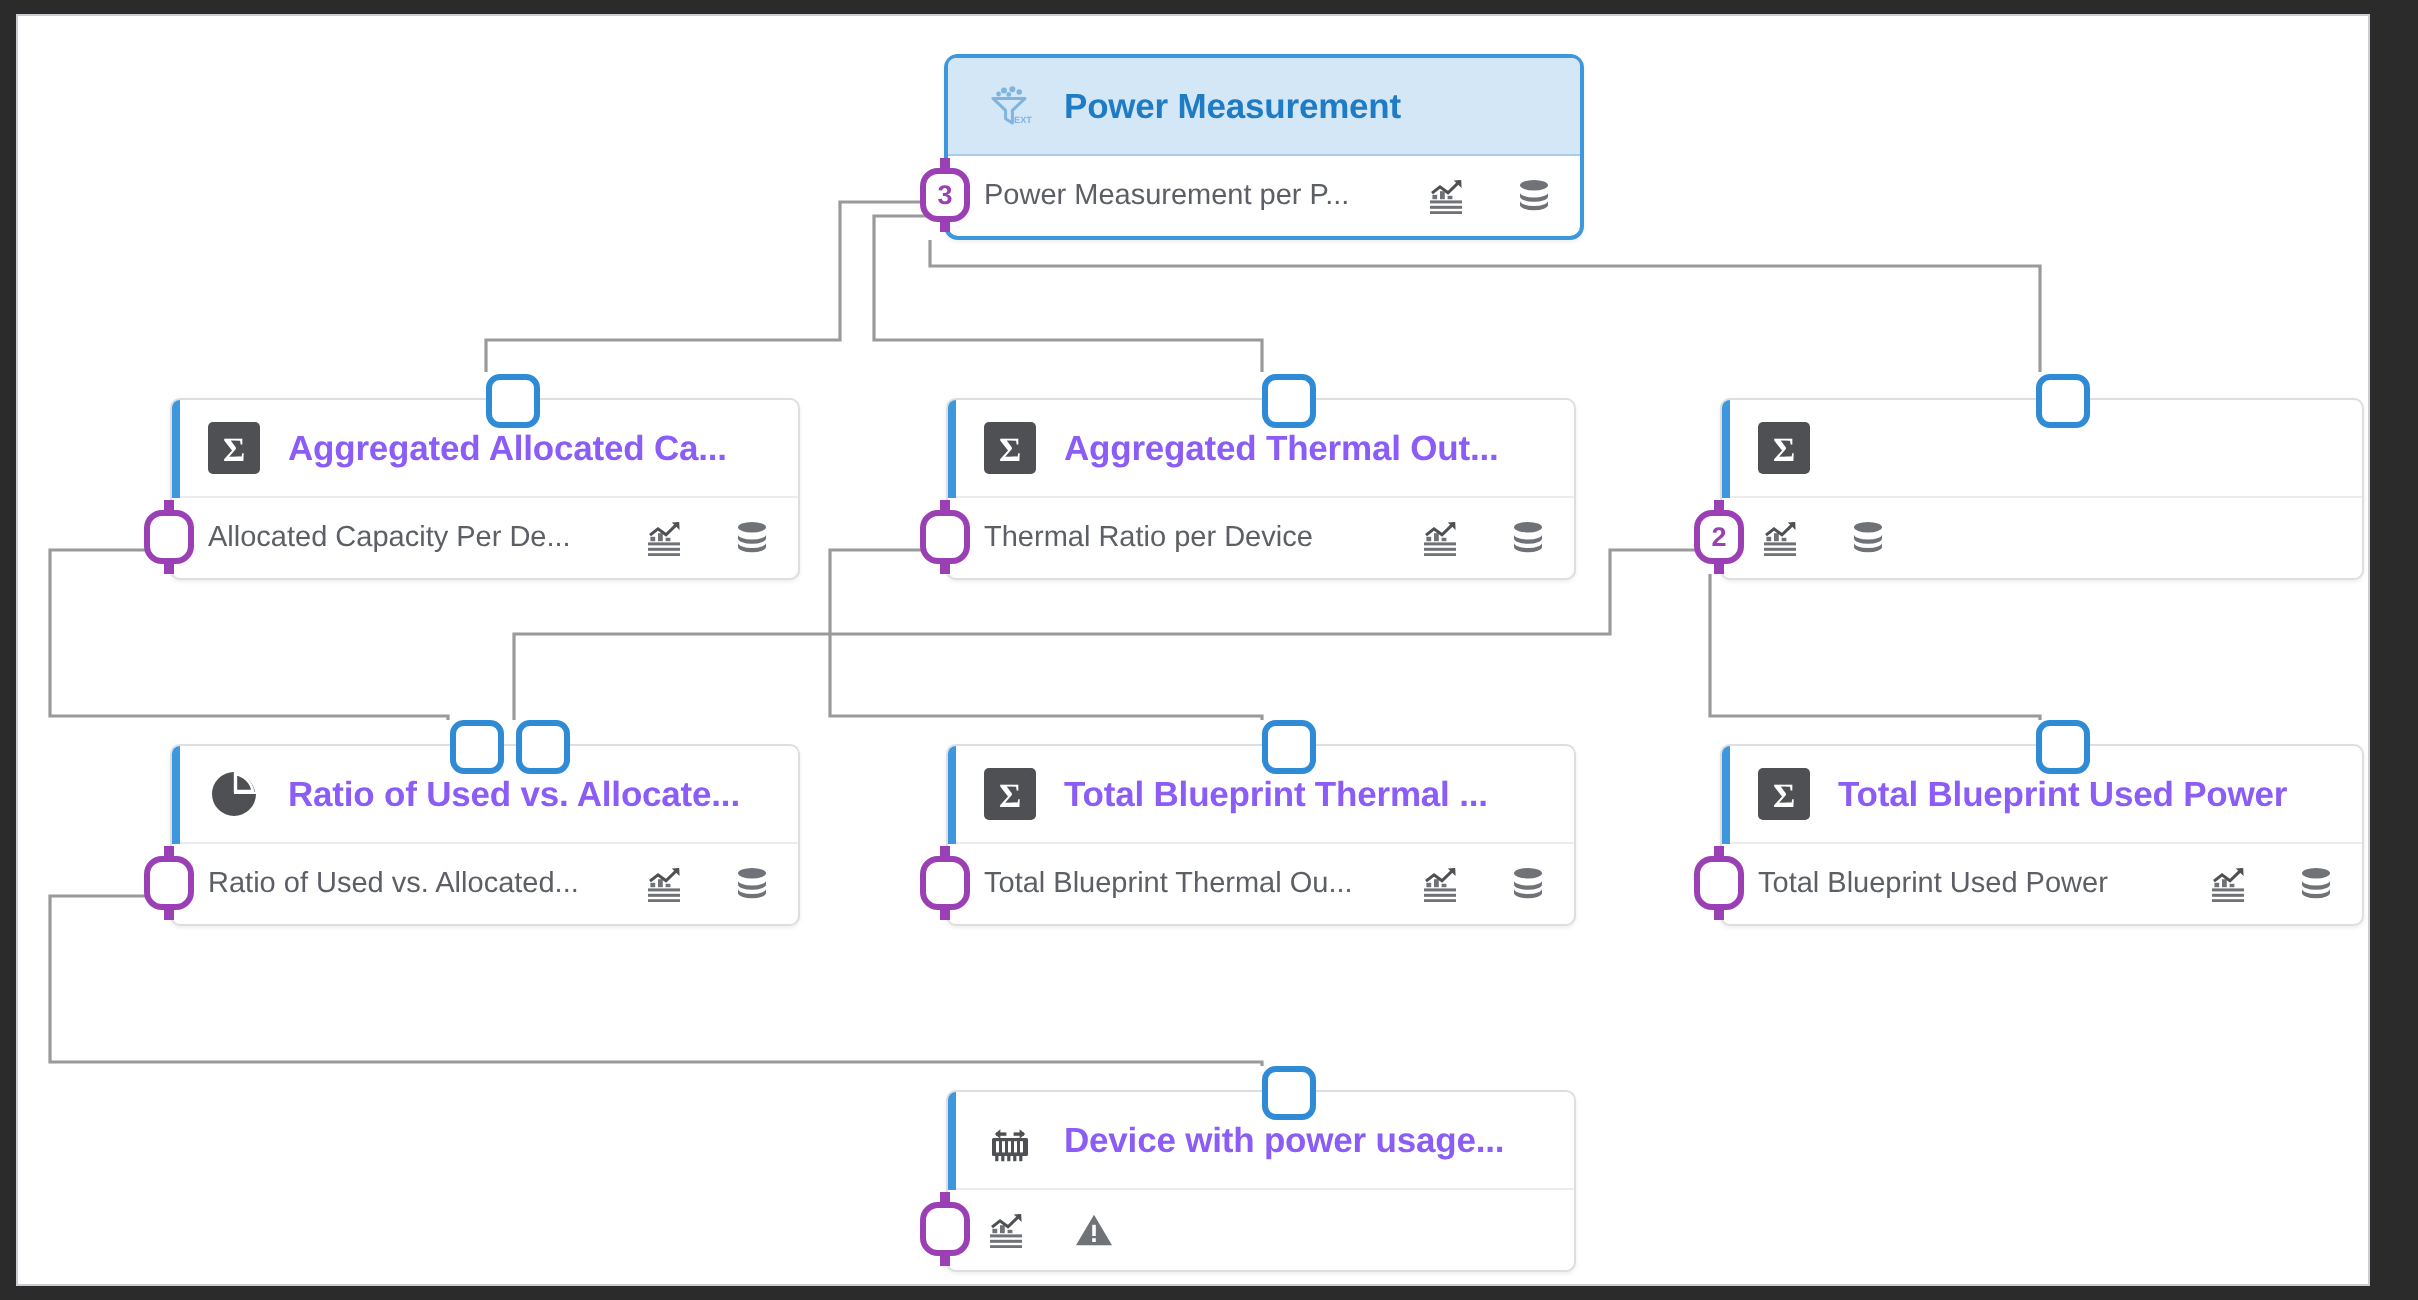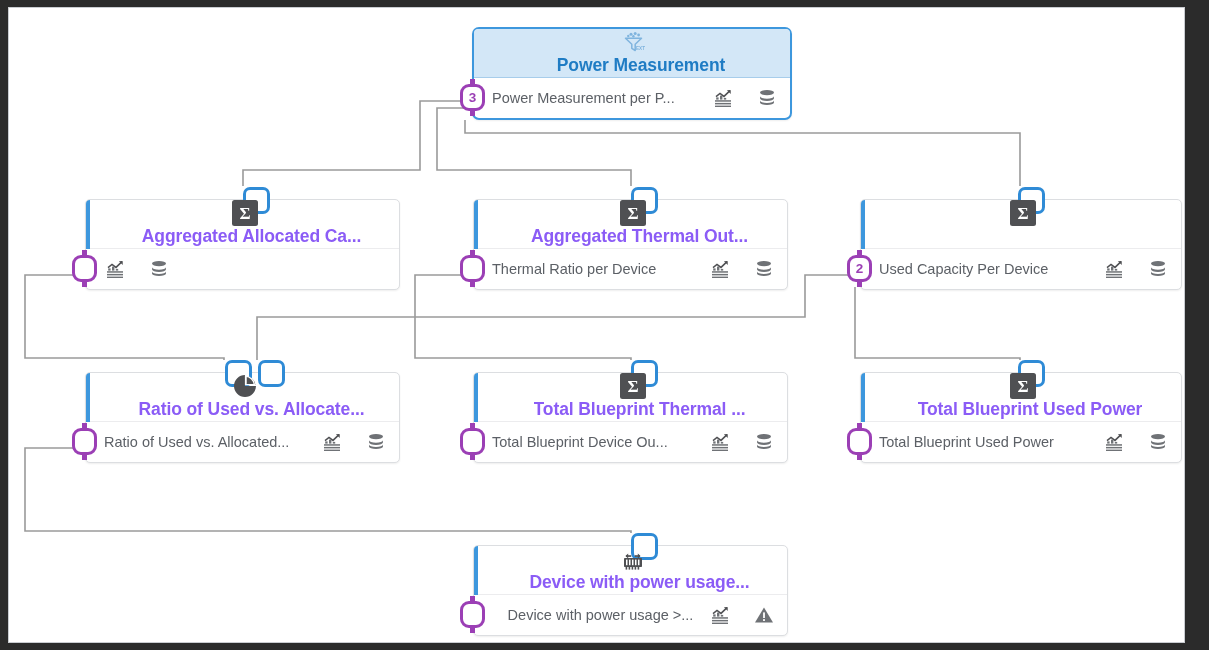--- a/index.html
+++ b/index.html
@@ -60,21 +60,20 @@
     box-shadow: 0 1px 2px rgba(0,0,0,0.07);
   }
   .node-header {
     position: relative;
     height: 49px;
     display: flex;
     align-items: center;
     padding-left: 18px;
     box-sizing: border-box;
     border-bottom: 1px solid #ececee;
-    flex-direction: column;
   }
   .accent-bar {
     position: absolute;
     left: 0; top: 0;
     width: 4px;
     height: 49px;
     background: #3d97dd;
     border-top-left-radius: 4px;
   }
   .node-title {
@@ -259,20 +258,21 @@
       <span class="hdr-icon">
         <svg class="gi" width="26" height="26" viewBox="0 0 26 26">
           <rect x="0" y="0" width="26" height="26" rx="2.5" fill="#4f5053"></rect>
           <text x="13" y="19.4" text-anchor="middle" font-family="'Liberation Serif',serif" font-size="17" font-weight="bold" fill="#ffffff">Σ</text>
         </svg>
       </span>
       <span class="node-title">Aggregated Allocated Ca...</span>
     </div>
     <div class="node-row">
       <span class="port-left" style="left:-14px; top:6px;"></span>
+      <span class="row-label">Allocated Capacity Per De...</span>
       <span class="row-icons">
         <span class="row-icon">
           <svg class="gi" width="20" height="20" viewBox="0 0 20 20">
             <g fill="#6f7276">
               <rect x="2" y="12.2" width="16" height="1.5"></rect>
               <rect x="2" y="14.9" width="16" height="1.5"></rect>
               <rect x="2" y="17.6" width="16" height="1.4"></rect>
               <rect x="3.2" y="9.4" width="2.4" height="2.2"></rect>
               <rect x="7" y="7.6" width="2.4" height="4"></rect>
               <rect x="10.8" y="9.9" width="2.4" height="1.7"></rect>
@@ -343,21 +343,20 @@
       <span class="accent-bar"></span>
       <span class="hdr-icon">
         <svg class="gi" width="26" height="26" viewBox="0 0 26 26">
           <rect x="0" y="0" width="26" height="26" rx="2.5" fill="#4f5053"></rect>
           <text x="13" y="19.4" text-anchor="middle" font-family="'Liberation Serif',serif" font-size="17" font-weight="bold" fill="#ffffff">Σ</text>
         </svg>
       </span>
     </div>
     <div class="node-row">
       <span class="port-left" style="left:-14px; top:6px;">2</span>
-      <span class="row-label">Used Capacity Per Device</span>
       <span class="row-icons">
         <span class="row-icon">
           <svg class="gi" width="20" height="20" viewBox="0 0 20 20">
             <g fill="#6f7276">
               <rect x="2" y="12.2" width="16" height="1.5"></rect>
               <rect x="2" y="14.9" width="16" height="1.5"></rect>
               <rect x="2" y="17.6" width="16" height="1.4"></rect>
               <rect x="3.2" y="9.4" width="2.4" height="2.2"></rect>
               <rect x="7" y="7.6" width="2.4" height="4"></rect>
               <rect x="10.8" y="9.9" width="2.4" height="1.7"></rect>
@@ -431,21 +430,21 @@
       <span class="hdr-icon">
         <svg class="gi" width="26" height="26" viewBox="0 0 26 26">
           <rect x="0" y="0" width="26" height="26" rx="2.5" fill="#4f5053"></rect>
           <text x="13" y="19.4" text-anchor="middle" font-family="'Liberation Serif',serif" font-size="17" font-weight="bold" fill="#ffffff">Σ</text>
         </svg>
       </span>
       <span class="node-title">Total Blueprint Thermal ...</span>
     </div>
     <div class="node-row">
       <span class="port-left" style="left:-14px; top:6px;"></span>
-      <span class="row-label">Total Blueprint Device Ou...</span>
+      <span class="row-label">Total Blueprint Thermal Ou...</span>
       <span class="row-icons">
         <span class="row-icon">
           <svg class="gi" width="20" height="20" viewBox="0 0 20 20">
             <g fill="#6f7276">
               <rect x="2" y="12.2" width="16" height="1.5"></rect>
               <rect x="2" y="14.9" width="16" height="1.5"></rect>
               <rect x="2" y="17.6" width="16" height="1.4"></rect>
               <rect x="3.2" y="9.4" width="2.4" height="2.2"></rect>
               <rect x="7" y="7.6" width="2.4" height="4"></rect>
               <rect x="10.8" y="9.9" width="2.4" height="1.7"></rect>
@@ -534,21 +533,20 @@
             <rect x="12" y="13.6" width="1.5" height="5.6"></rect>
             <rect x="15" y="13.6" width="1.5" height="5.6"></rect>
             <rect x="18" y="13.6" width="1.5" height="5.6"></rect>
           </g>
         </svg>
       </span>
       <span class="node-title">Device with power usage...</span>
     </div>
     <div class="node-row">
       <span class="port-left" style="left:-14px; top:6px;"></span>
-      <span class="row-label">Device with power usage &gt;...</span>
       <span class="row-icons">
         <span class="row-icon">
           <svg class="gi" width="20" height="20" viewBox="0 0 20 20">
             <g fill="#6f7276">
               <rect x="2" y="12.2" width="16" height="1.5"></rect>
               <rect x="2" y="14.9" width="16" height="1.5"></rect>
               <rect x="2" y="17.6" width="16" height="1.4"></rect>
               <rect x="3.2" y="9.4" width="2.4" height="2.2"></rect>
               <rect x="7" y="7.6" width="2.4" height="4"></rect>
               <rect x="10.8" y="9.9" width="2.4" height="1.7"></rect>

